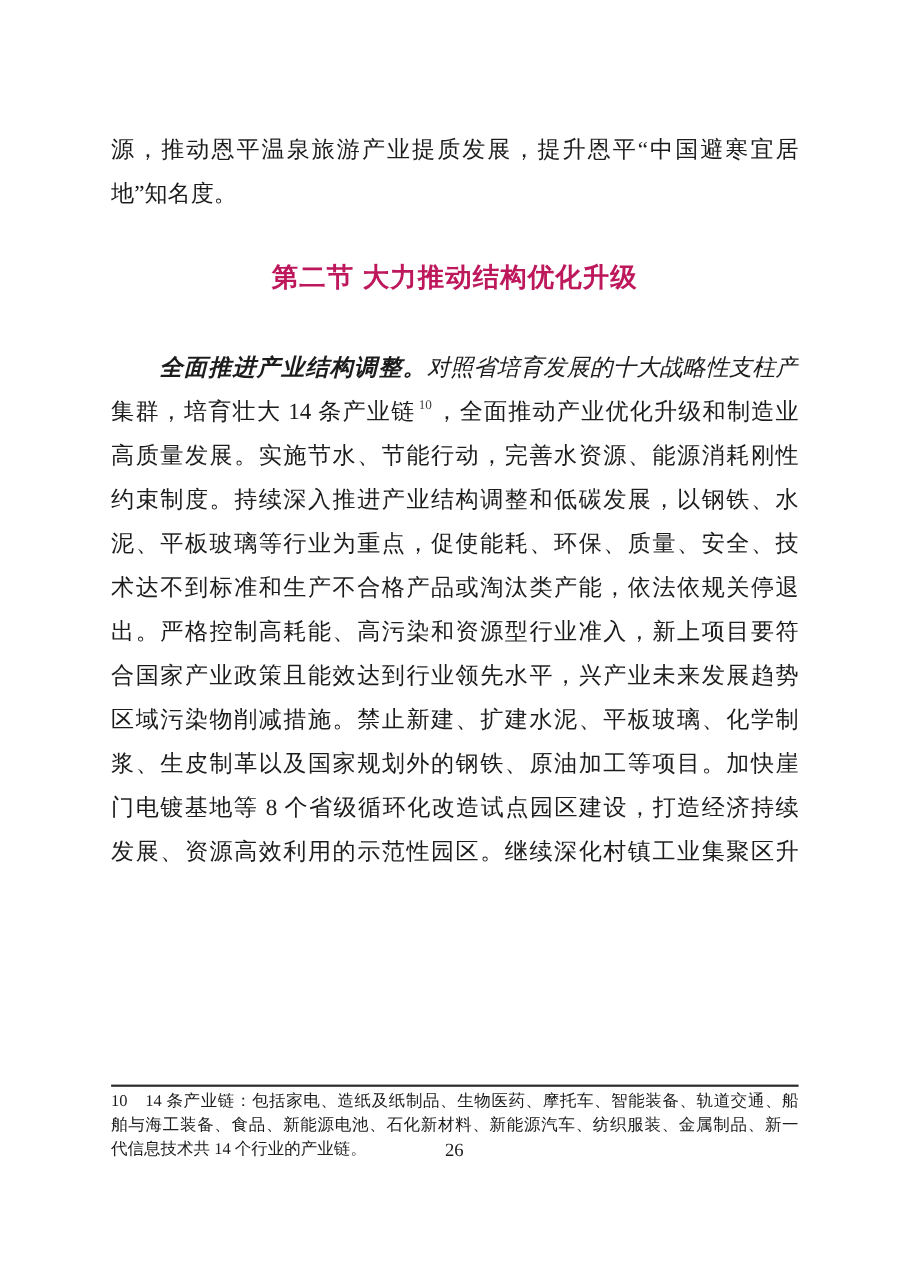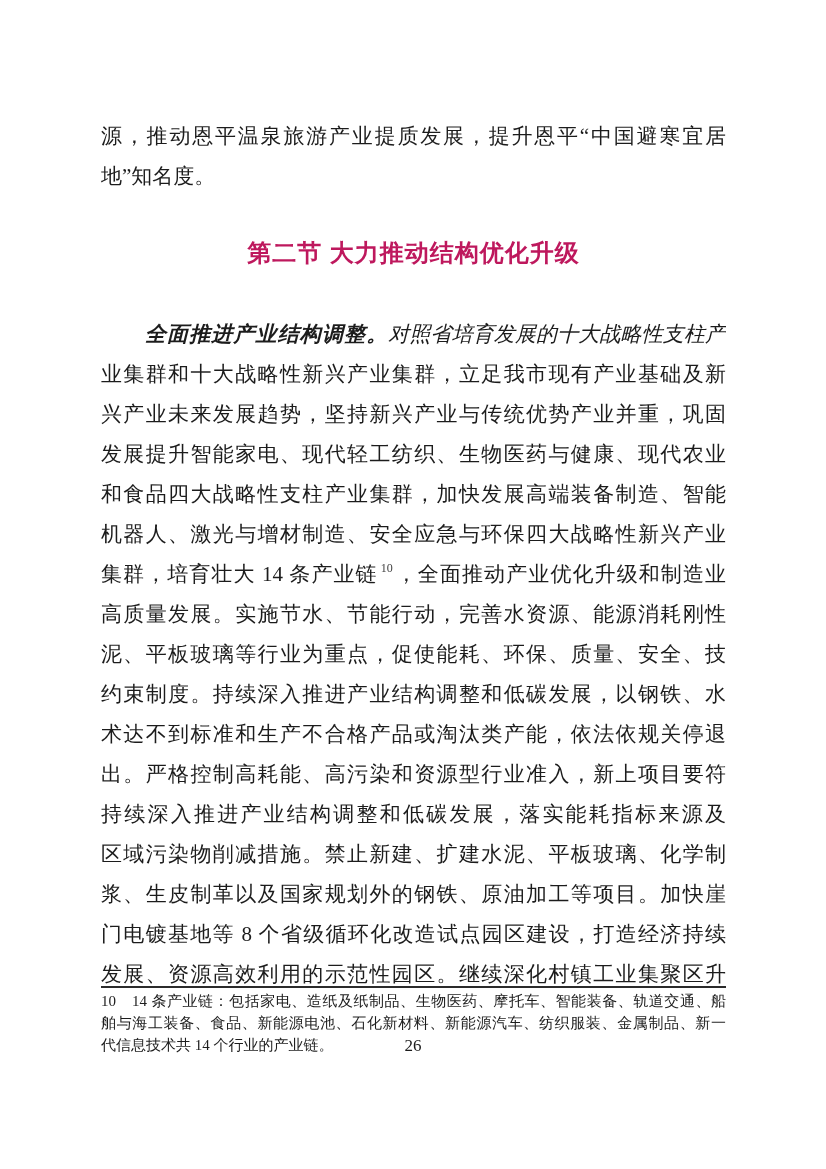--- a/index.html
+++ b/index.html
@@ -112,37 +112,30 @@
   <div class="body-text" style="top:116px">
     <div class="line">源，推动恩平温泉旅游产业提质发展，提升恩平“中国避寒宜居</div>
     <div class="line line--left">地”知名度。</div>
   </div>
 
   <h2 class="heading">第二节 大力推动结构优化升级</h2>
 
   <div class="body-text" style="top:314px">
     <div class="line line--indent"><span class="bold-lead">全面推进产业结构调整。</span><span>对照省培育发展的十大战略性支柱产</span></div>
 
-    <div>
-        <div class="line">业集群和十大战略性新兴产业集群，立足我市现有产业基础及新</div>
-        <div class="line">兴产业未来发展趋势，坚持新兴产业与传统优势产业并重，巩固</div>
-        <div class="line">发展提升智能家电、现代轻工纺织、生物医药与健康、现代农业</div>
-        <div class="line">和食品四大战略性支柱产业集群，加快发展高端装备制造、智能</div>
-        <div class="line">机器人、激光与增材制造、安全应急与环保四大战略性新兴产业</div>
-      </div>
 
     <div class="line"><span>集群，培育壮大 14 条产业链</span><sup class="fn-ref">10</sup><span>，全面推动产业优化升级和制造业</span></div>
 
     <div>
         <div class="line">高质量发展。实施节水、节能行动，完善水资源、能源消耗刚性</div>
+        <div class="line">约束制度。持续深入推进产业结构调整和低碳发展，以钢铁、水</div>
         <div class="line">泥、平板玻璃等行业为重点，促使能耗、环保、质量、安全、技</div>
-        <div class="line">约束制度。持续深入推进产业结构调整和低碳发展，以钢铁、水</div>
         <div class="line">术达不到标准和生产不合格产品或淘汰类产能，依法依规关停退</div>
         <div class="line">出。严格控制高耗能、高污染和资源型行业准入，新上项目要符</div>
-        <div class="line">持续深入推进产业结构调整和低碳发展，落实能耗指标来源及</div>
+        <div class="line">合国家产业政策且能效达到行业领先水平，兴产业未来发展趋势</div>
         <div class="line">区域污染物削减措施。禁止新建、扩建水泥、平板玻璃、化学制</div>
         <div class="line">浆、生皮制革以及国家规划外的钢铁、原油加工等项目。加快崖</div>
         <div class="line">门电镀基地等 8 个省级循环化改造试点园区建设，打造经济持续</div>
         <div class="line">发展、资源高效利用的示范性园区。继续深化村镇工业集聚区升</div>
       </div>
   </div>
 
   <div class="footnote-sep"></div>
 
   <div class="footnote">

